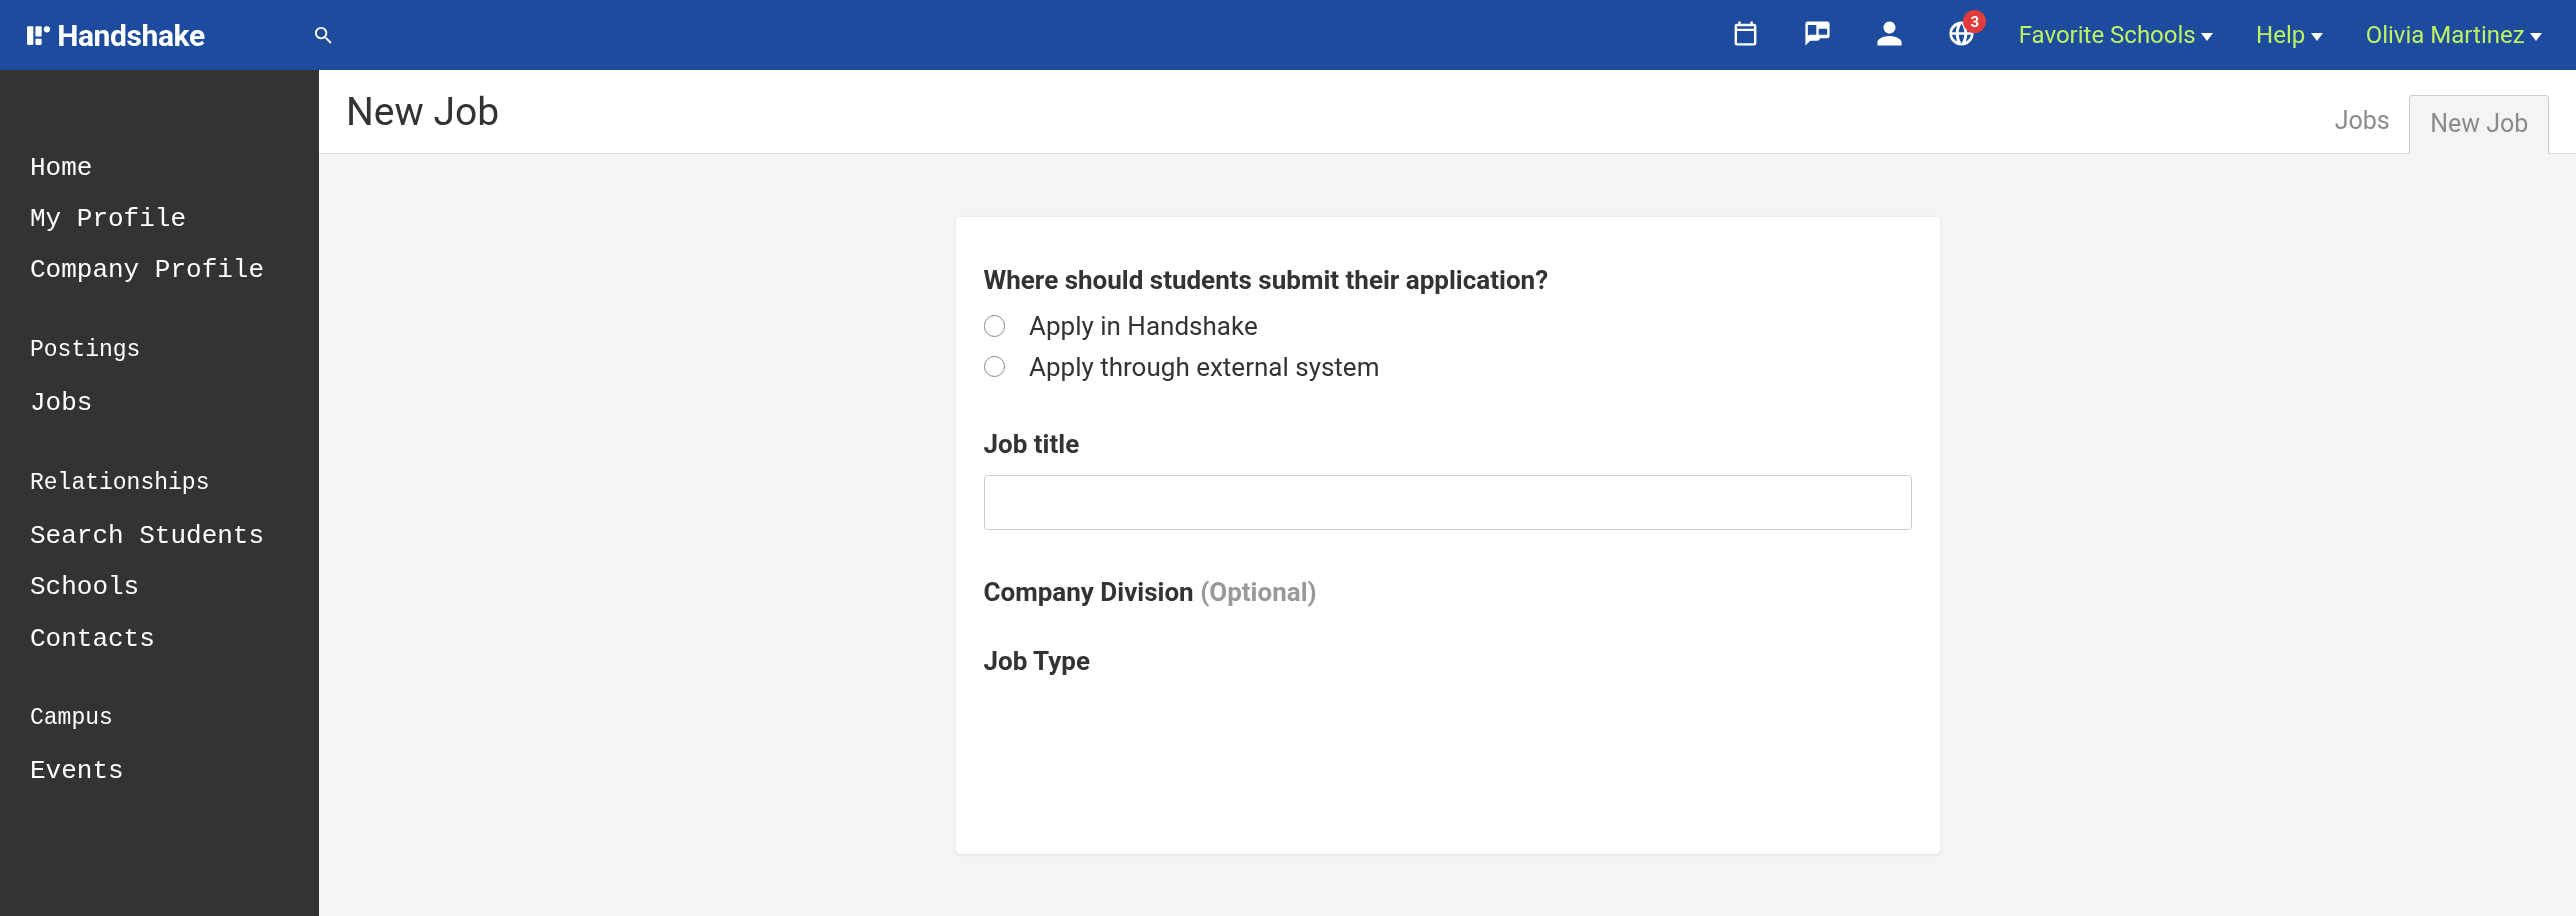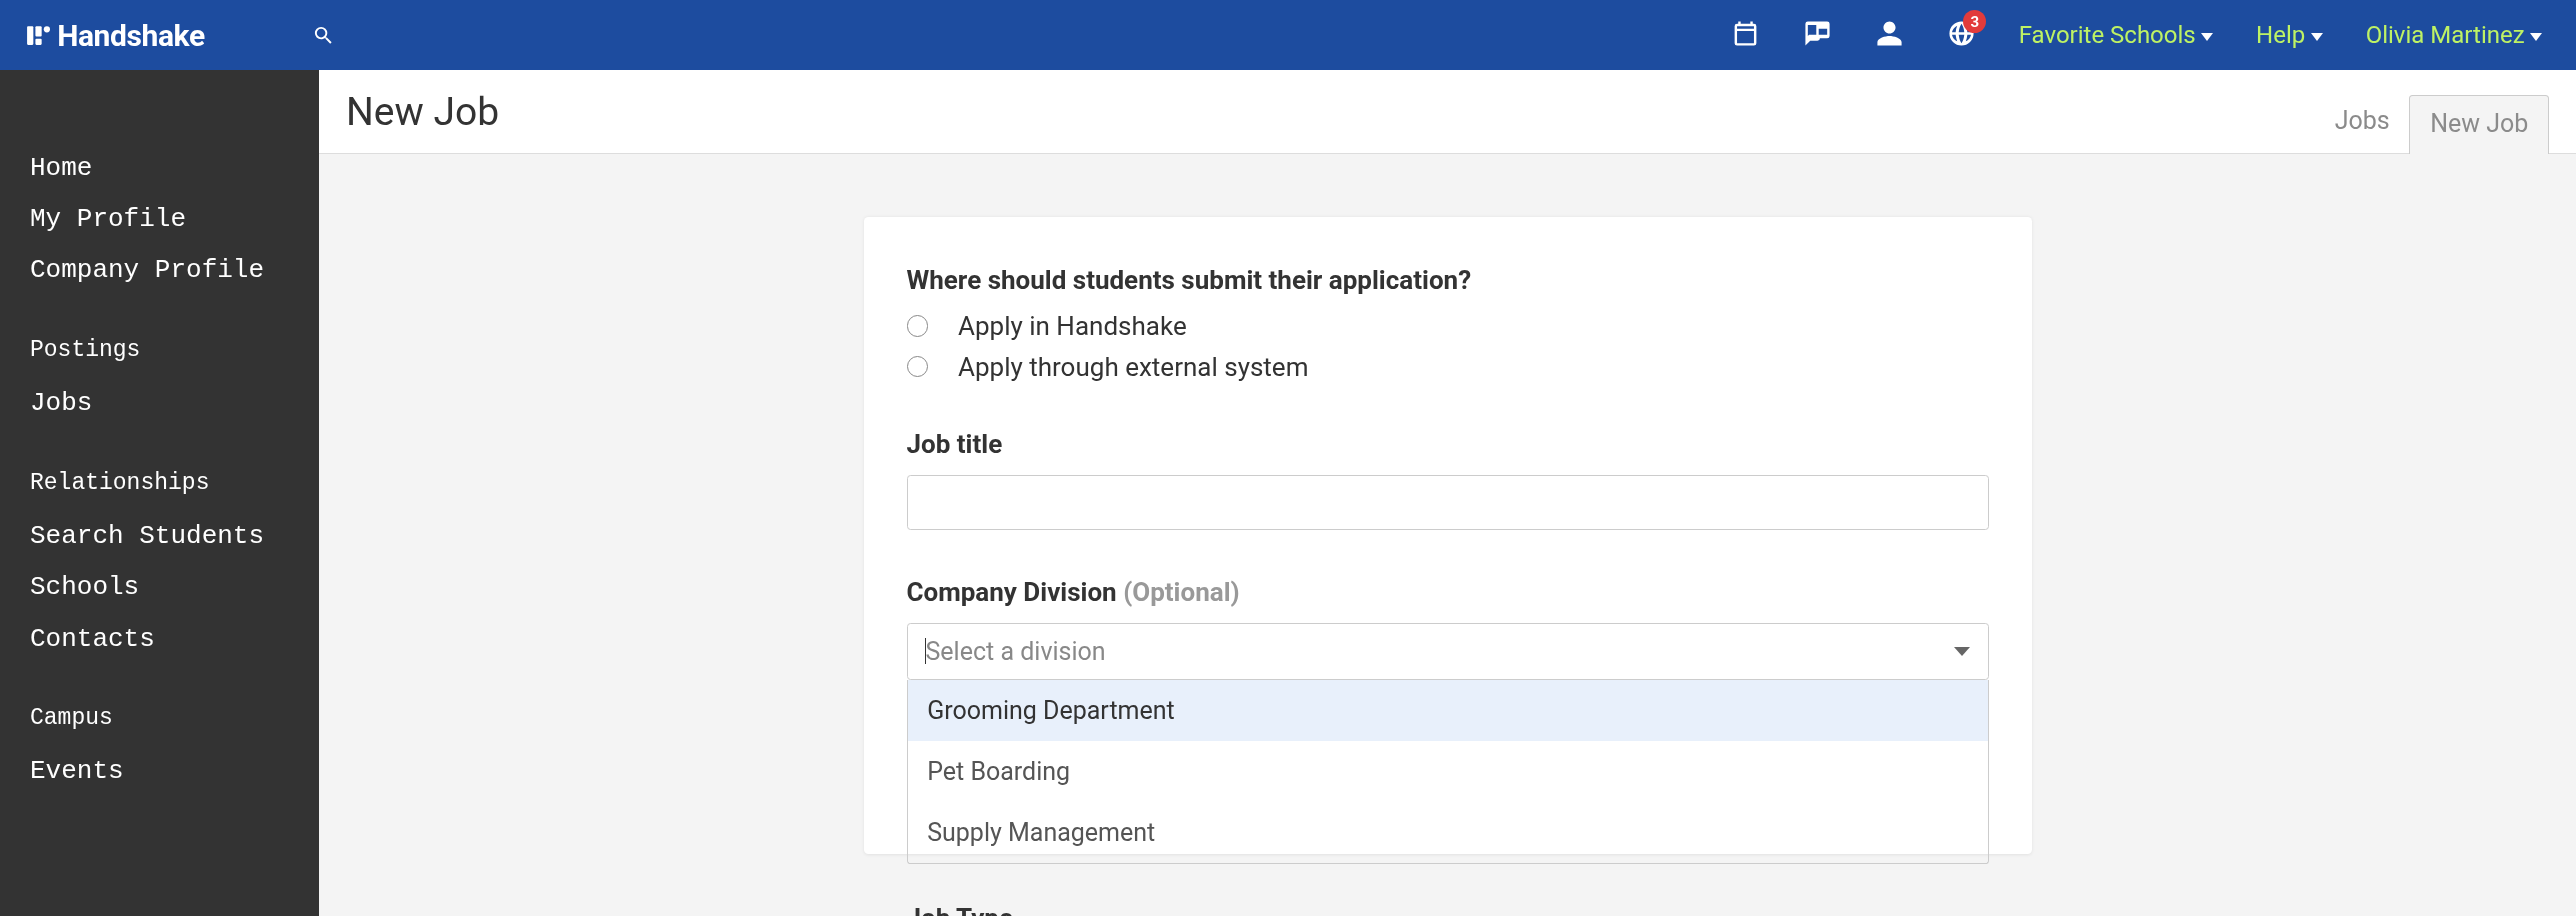--- a/index.html
+++ b/index.html
@@ -154,38 +154,38 @@
       flex: 1;
       overflow-y: auto;
       padding: 63px 36px;
       display: flex;
       justify-content: center;
     }
     .card {
       background: #fff;
       border-radius: 4.5px;
       box-shadow: 0 0.9px 3.6px rgba(0,0,0,0.08);
-      width: 1168px;
-      padding: 48px 43px;
+      width: 984px;
+      padding: 48px 28px;
     }
     .form-label {
       font-size: 26px;
       font-weight: 700;
       color: #333;
       margin-bottom: 16px;
       display: block;
     }
     .optional {
       font-weight: 700;
       color: #999;
     }
     .radio-row {
       display: flex;
       align-items: center;
-      gap: 30px;
+      gap: 24px;
       margin-bottom: 10.7px;
       font-size: 26px;
       color: #333;
       cursor: pointer;
     }
     .radio {
       width: 21.5px; height: 21.5px;
       border: 1.8px solid #888;
       border-radius: 50%;
       flex-shrink: 0;
@@ -358,31 +358,20 @@
 
           <div class="form-group">
             <label class="form-label">Job title</label>
             <input class="text-input" type="text" style="">
           </div>
 
           <div class="form-group" style="margin-bottom:0;">
             <label class="form-label">
               <span>Company Division </span><span class="optional">(Optional)</span>
             </label>
-            <div class="select-wrap">
-              <div class="select-control">
-                <span class="select-placeholder">Select a division</span>
-                <span class="caret"></span>
-              </div>
-              <div class="dropdown">
-                <div class="dropdown-option highlighted">Grooming Department</div>
-                <div class="dropdown-option">Pet Boarding</div>
-                <div class="dropdown-option">Supply Management</div>
-              </div>
-            </div>
           </div>
 
           <div class="section-label">Job Type</div>
 
         </div>
       </div>
     </div>
   </div>
 </div>
 

